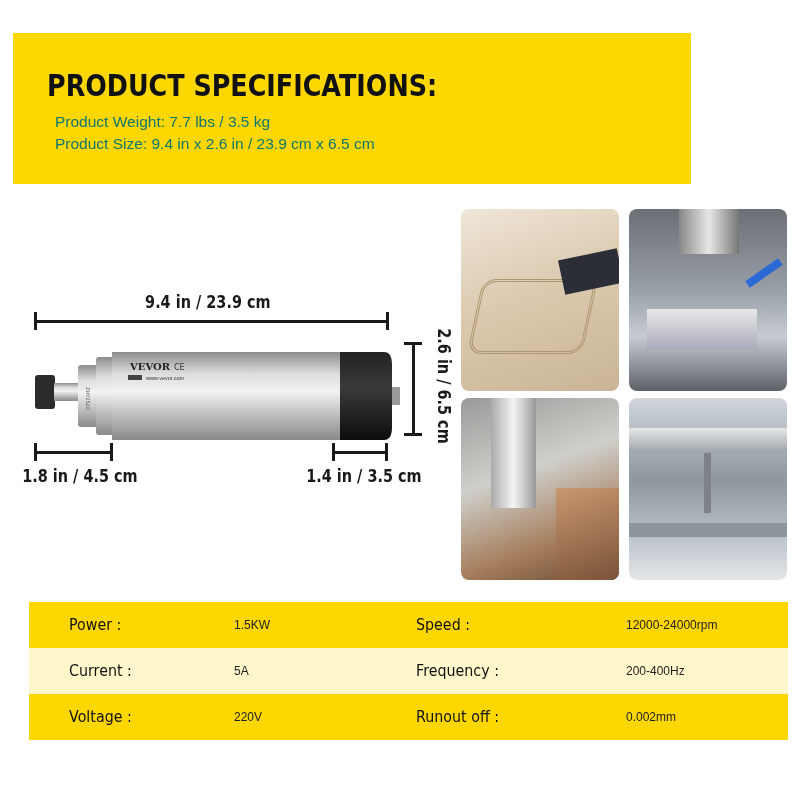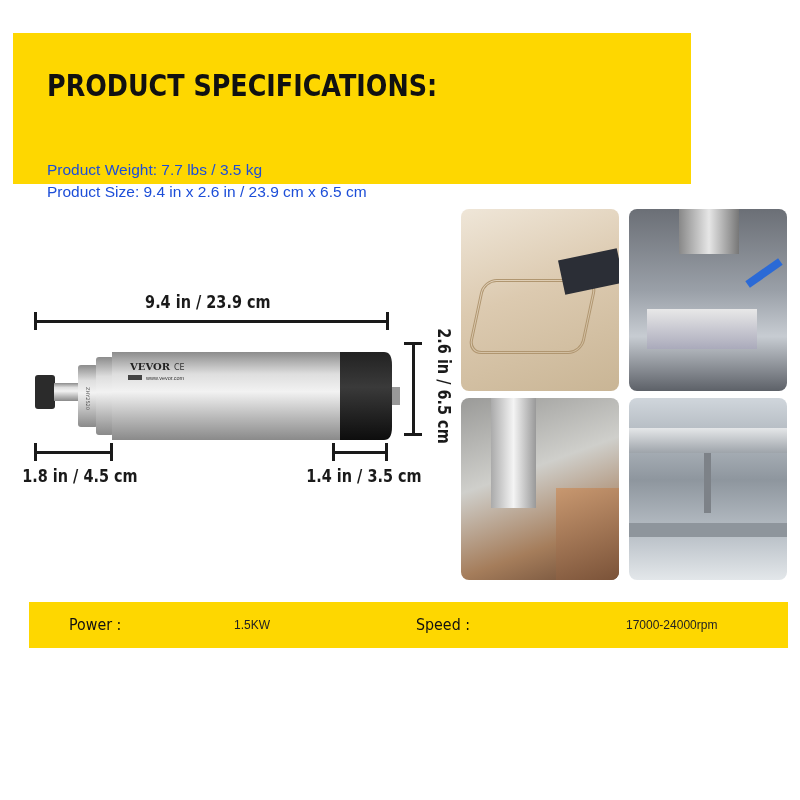--- a/index.html
+++ b/index.html
@@ -1,19 +1,19 @@
 <!DOCTYPE html>
 <html><head>
 <meta charset="utf-8">
 <style>
   * { margin:0; padding:0; box-sizing:border-box; }
   body { width:800px; height:800px; background:#ffffff; position:relative; overflow:hidden; font-family:"Liberation Sans", sans-serif; color:#1a1a1a; }
   .header { position:absolute; left:13px; top:33px; width:678px; height:151px; background:#fed700; }
   .header h1 { position:absolute; left:34px; top:34px; font-family:"DejaVu Sans", sans-serif; font-weight:bold; font-size:31px; letter-spacing:0px; transform:scaleX(0.82); transform-origin:left; color:#111; white-space:nowrap; }
-  .header .line { position:absolute; left:34px; font-size:15.5px; color:#1d4ed8; white-space:nowrap;margin-top:48px; }
+  .header .line { position:absolute; left:42px; font-size:15.5px; color:#0f766e; white-space:nowrap; }
   .dim { position:absolute; font-family:"DejaVu Sans", sans-serif; font-weight:bold; font-size:17px; color:#1a1a1a; transform:scaleX(0.85); white-space:nowrap; }
   .hline { position:absolute; height:3px; background:#1a1a1a; }
   .vline { position:absolute; width:3px; background:#1a1a1a; }
   .spindle { position:absolute; }
   .grid-img { position:absolute; border-radius:8px; overflow:hidden; }
   .table { position:absolute; left:13px; top:602px; width:775px;padding-left:16px; }
   .row { height:46px; display:flex; align-items:center; font-size:16px; }
   .row.dark { background:#fed700; }
   .row.light { background:#fff6cc; }
   .cell { position:absolute; white-space:nowrap; }
@@ -95,15 +95,27 @@
   <div style="position:absolute;left:0;top:30px;width:158px;height:25px;background:linear-gradient(180deg,#e5e7e9,#9ea4aa)"></div>
   <div style="position:absolute;left:75px;top:55px;width:7px;height:60px;background:#7d8288"></div>
   <div style="position:absolute;left:0;top:125px;width:158px;height:14px;background:#8e959c"></div>
 </div>
 
 <div class="table">
   <div class="row dark" style="position:relative">
     <span class="cell lbl" style="left:40px">Power :</span>
     <span class="cell val" style="left:205px">1.5KW</span>
     <span class="cell lbl" style="left:387px">Speed :</span>
-    <span class="cell val" style="left:597px">17000-24000rpm</span>
+    <span class="cell val" style="left:597px">12000-24000rpm</span>
+  </div>
+  <div class="row light" style="position:relative">
+    <span class="cell lbl" style="left:40px">Current :</span>
+    <span class="cell val" style="left:205px">5A</span>
+    <span class="cell lbl" style="left:387px">Frequency :</span>
+    <span class="cell val" style="left:597px">200-400Hz</span>
+  </div>
+  <div class="row dark" style="position:relative">
+    <span class="cell lbl" style="left:40px">Voltage :</span>
+    <span class="cell val" style="left:205px">220V</span>
+    <span class="cell lbl" style="left:387px">Runout off :</span>
+    <span class="cell val" style="left:597px">0.002mm</span>
   </div>
 </div>
 
 </body></html>

